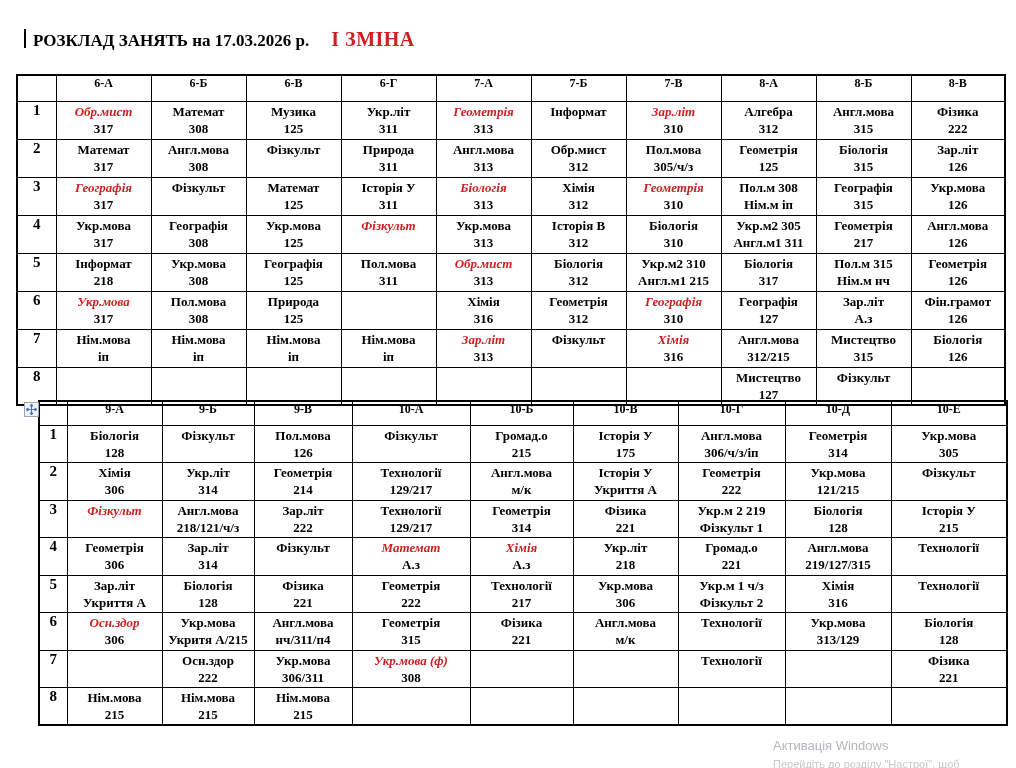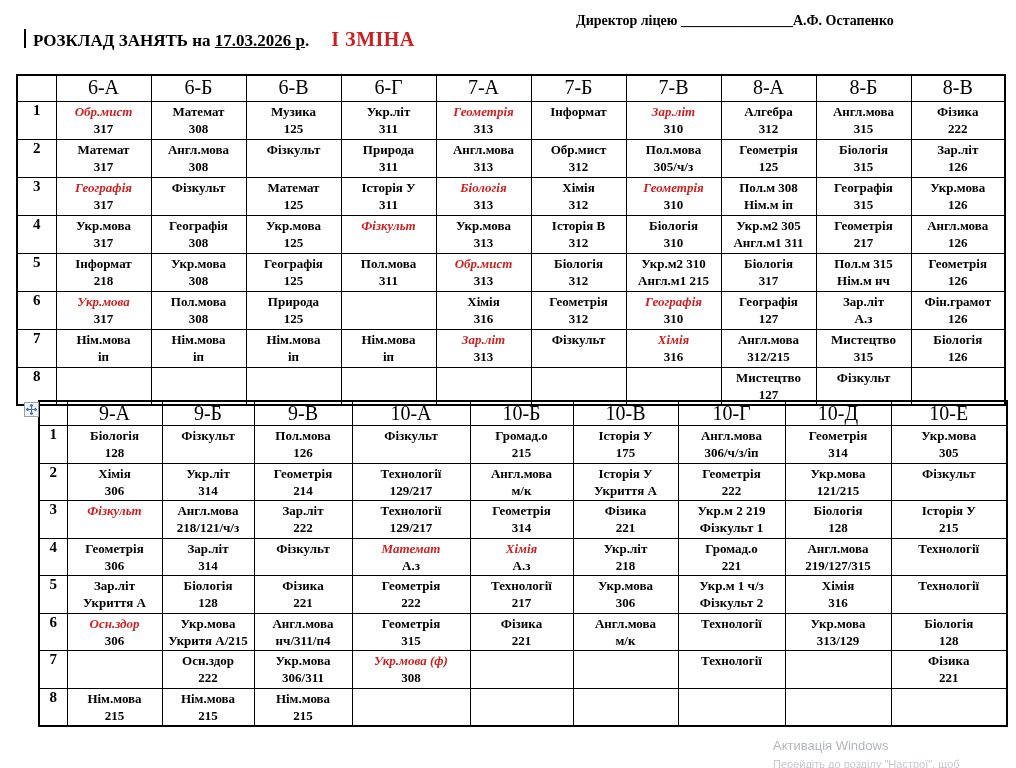--- a/index.html
+++ b/index.html
@@ -4,35 +4,35 @@
 <style>
   html,body{margin:0;padding:0;}
   body{
     width:1016px;height:768px;position:relative;overflow:hidden;
     background:#ffffff;
     font-family:"Liberation Serif","DejaVu Serif",serif;
   }
   
   .cursor-bar{position:absolute;left:24px;top:29px;width:2px;height:19px;background:#000;}
   .title-line{position:absolute;left:33px;top:28px;font-size:17px;font-weight:bold;color:#000;white-space:nowrap;}
-  .title-date{text-decoration:underline;}
+  .title-date{}
   .shift{color:#cd1f1f;margin-left:22px;font-size:20px;letter-spacing:0.5px;}
   .approve-block{position:absolute;left:576px;top:10px;font-size:14px;font-weight:bold;color:#000;line-height:21px;}
   .approve-row{white-space:nowrap;}
   
   .tbl-wrap{position:absolute;}
   table.sched{border-collapse:collapse;table-layout:fixed;}
   table.sched th,table.sched td{
     border:1px solid #000;
     padding:0;margin:0;
     text-align:center;vertical-align:top;
     overflow:hidden;
   }
   table.sched{border:2px solid #000;}
-  th.class-head{font-size:20px;font-weight:normal;color:#000;vertical-align:middle;}
+  th.class-head{font-size:12px;font-weight:bold;color:#000;vertical-align:middle;}
   th.period{font-size:15px;font-weight:bold;color:#000;vertical-align:middle;}
   td .l1,td .l2{
     font-size:13px;font-weight:bold;color:#000;line-height:17px;
     white-space:nowrap;
   }
   td .l1{margin-top:1px;}
   td .l1.red{color:#cd1f1f;font-style:italic;}
   
   .move-handle{
     position:absolute;left:24px;top:402px;width:13px;height:13px;
@@ -44,21 +44,20 @@
   .wm1{font-size:13px;line-height:17px;}
   .wm2{font-size:11px;line-height:12px;color:#c6c9cd;margin-top:4px;}
 </style>
 </head>
 <body>
 
 <div class="cursor-bar"></div>
 <div class="title-line"><span>РОЗКЛАД  ЗАНЯТЬ на </span><span class="title-date">17.03.2026 р</span><span>.</span><span class="shift">І ЗМІНА</span></div>
 
 <div class="approve-block">
-  <div class="approve-row"><span>Директор ліцею </span><span>________________</span><span>А.Ф. Остапенко</span></div>
 </div>
 
 <div class="tbl-wrap" style="left:16px;top:74px;">
     <table class="sched">
       <colgroup>
         <col style="width: 39px;">
         <col style="width: 95px;">
         <col style="width: 95px;">
         <col style="width: 95px;">
         <col style="width: 95px;">

